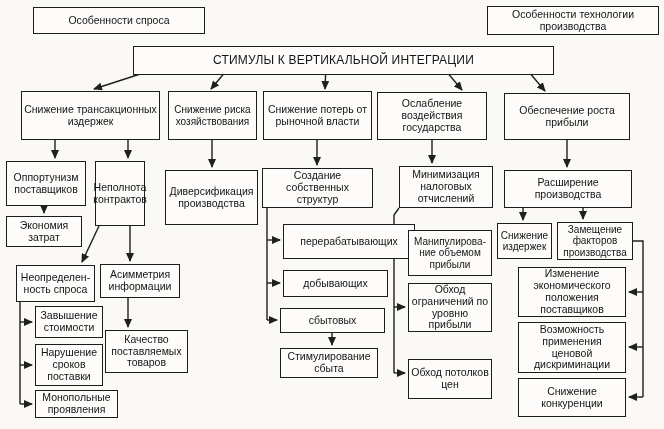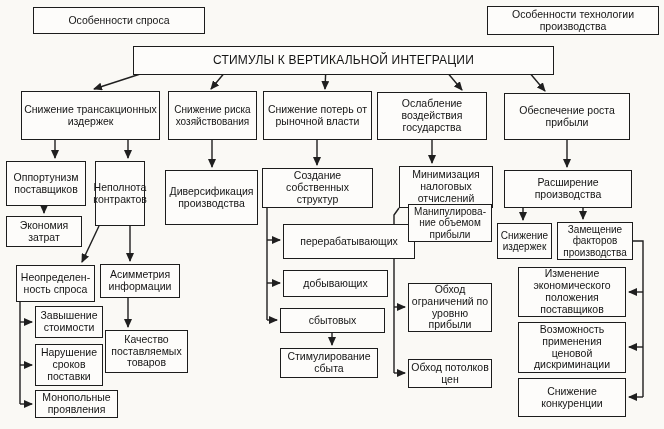--- a/index.html
+++ b/index.html
@@ -104,23 +104,23 @@
   <div class="node" style="left:35px;top:306px;width:68px;height:32px">Завышение стоимости</div>
   <div class="node" style="left:35px;top:344px;width:68px;height:42px">Нарушение сроков поставки</div>
   <div class="node" style="left:35px;top:390px;width:83px;height:28px">Монопольные проявления</div>
   <div class="node" style="left:105px;top:330px;width:83px;height:43px">Качество поставляемых товаров</div>
 
   <div class="node" style="left:283px;top:224px;width:132px;height:35px">перерабатывающих</div>
   <div class="node" style="left:283px;top:270px;width:105px;height:27px">добывающих</div>
   <div class="node" style="left:280px;top:308px;width:105px;height:25px">сбытовых</div>
   <div class="node" style="left:280px;top:348px;width:98px;height:30px">Стимулирование сбыта</div>
 
-  <div class="node fs10" style="left:408px;top:204px;width:84px;height:38px">Манипулирова- ние объемом прибыли</div>
+  <div class="node fs10" style="left:408px;top:230px;width:84px;height:46px">Манипулирова- ние объемом прибыли</div>
   <div class="node" style="left:408px;top:283px;width:84px;height:49px">Обход ограничений по уровню прибыли</div>
-  <div class="node" style="left:408px;top:359px;width:84px;height:29px">Обход потолков цен</div>
+  <div class="node" style="left:408px;top:359px;width:84px;height:40px">Обход потолков цен</div>
 
   <div class="node fs10" style="left:497px;top:223px;width:55px;height:36px">Снижение издержек</div>
   <div class="node fs10" style="left:557px;top:222px;width:76px;height:38px">Замещение факторов производства</div>
   <div class="node" style="left:518px;top:267px;width:108px;height:50px">Изменение экономического положения поставщиков</div>
   <div class="node" style="left:518px;top:322px;width:108px;height:51px">Возможность применения ценовой дискриминации</div>
   <div class="node" style="left:518px;top:378px;width:108px;height:39px">Снижение конкуренции</div>
 
 </div>
 
 </body></html>

